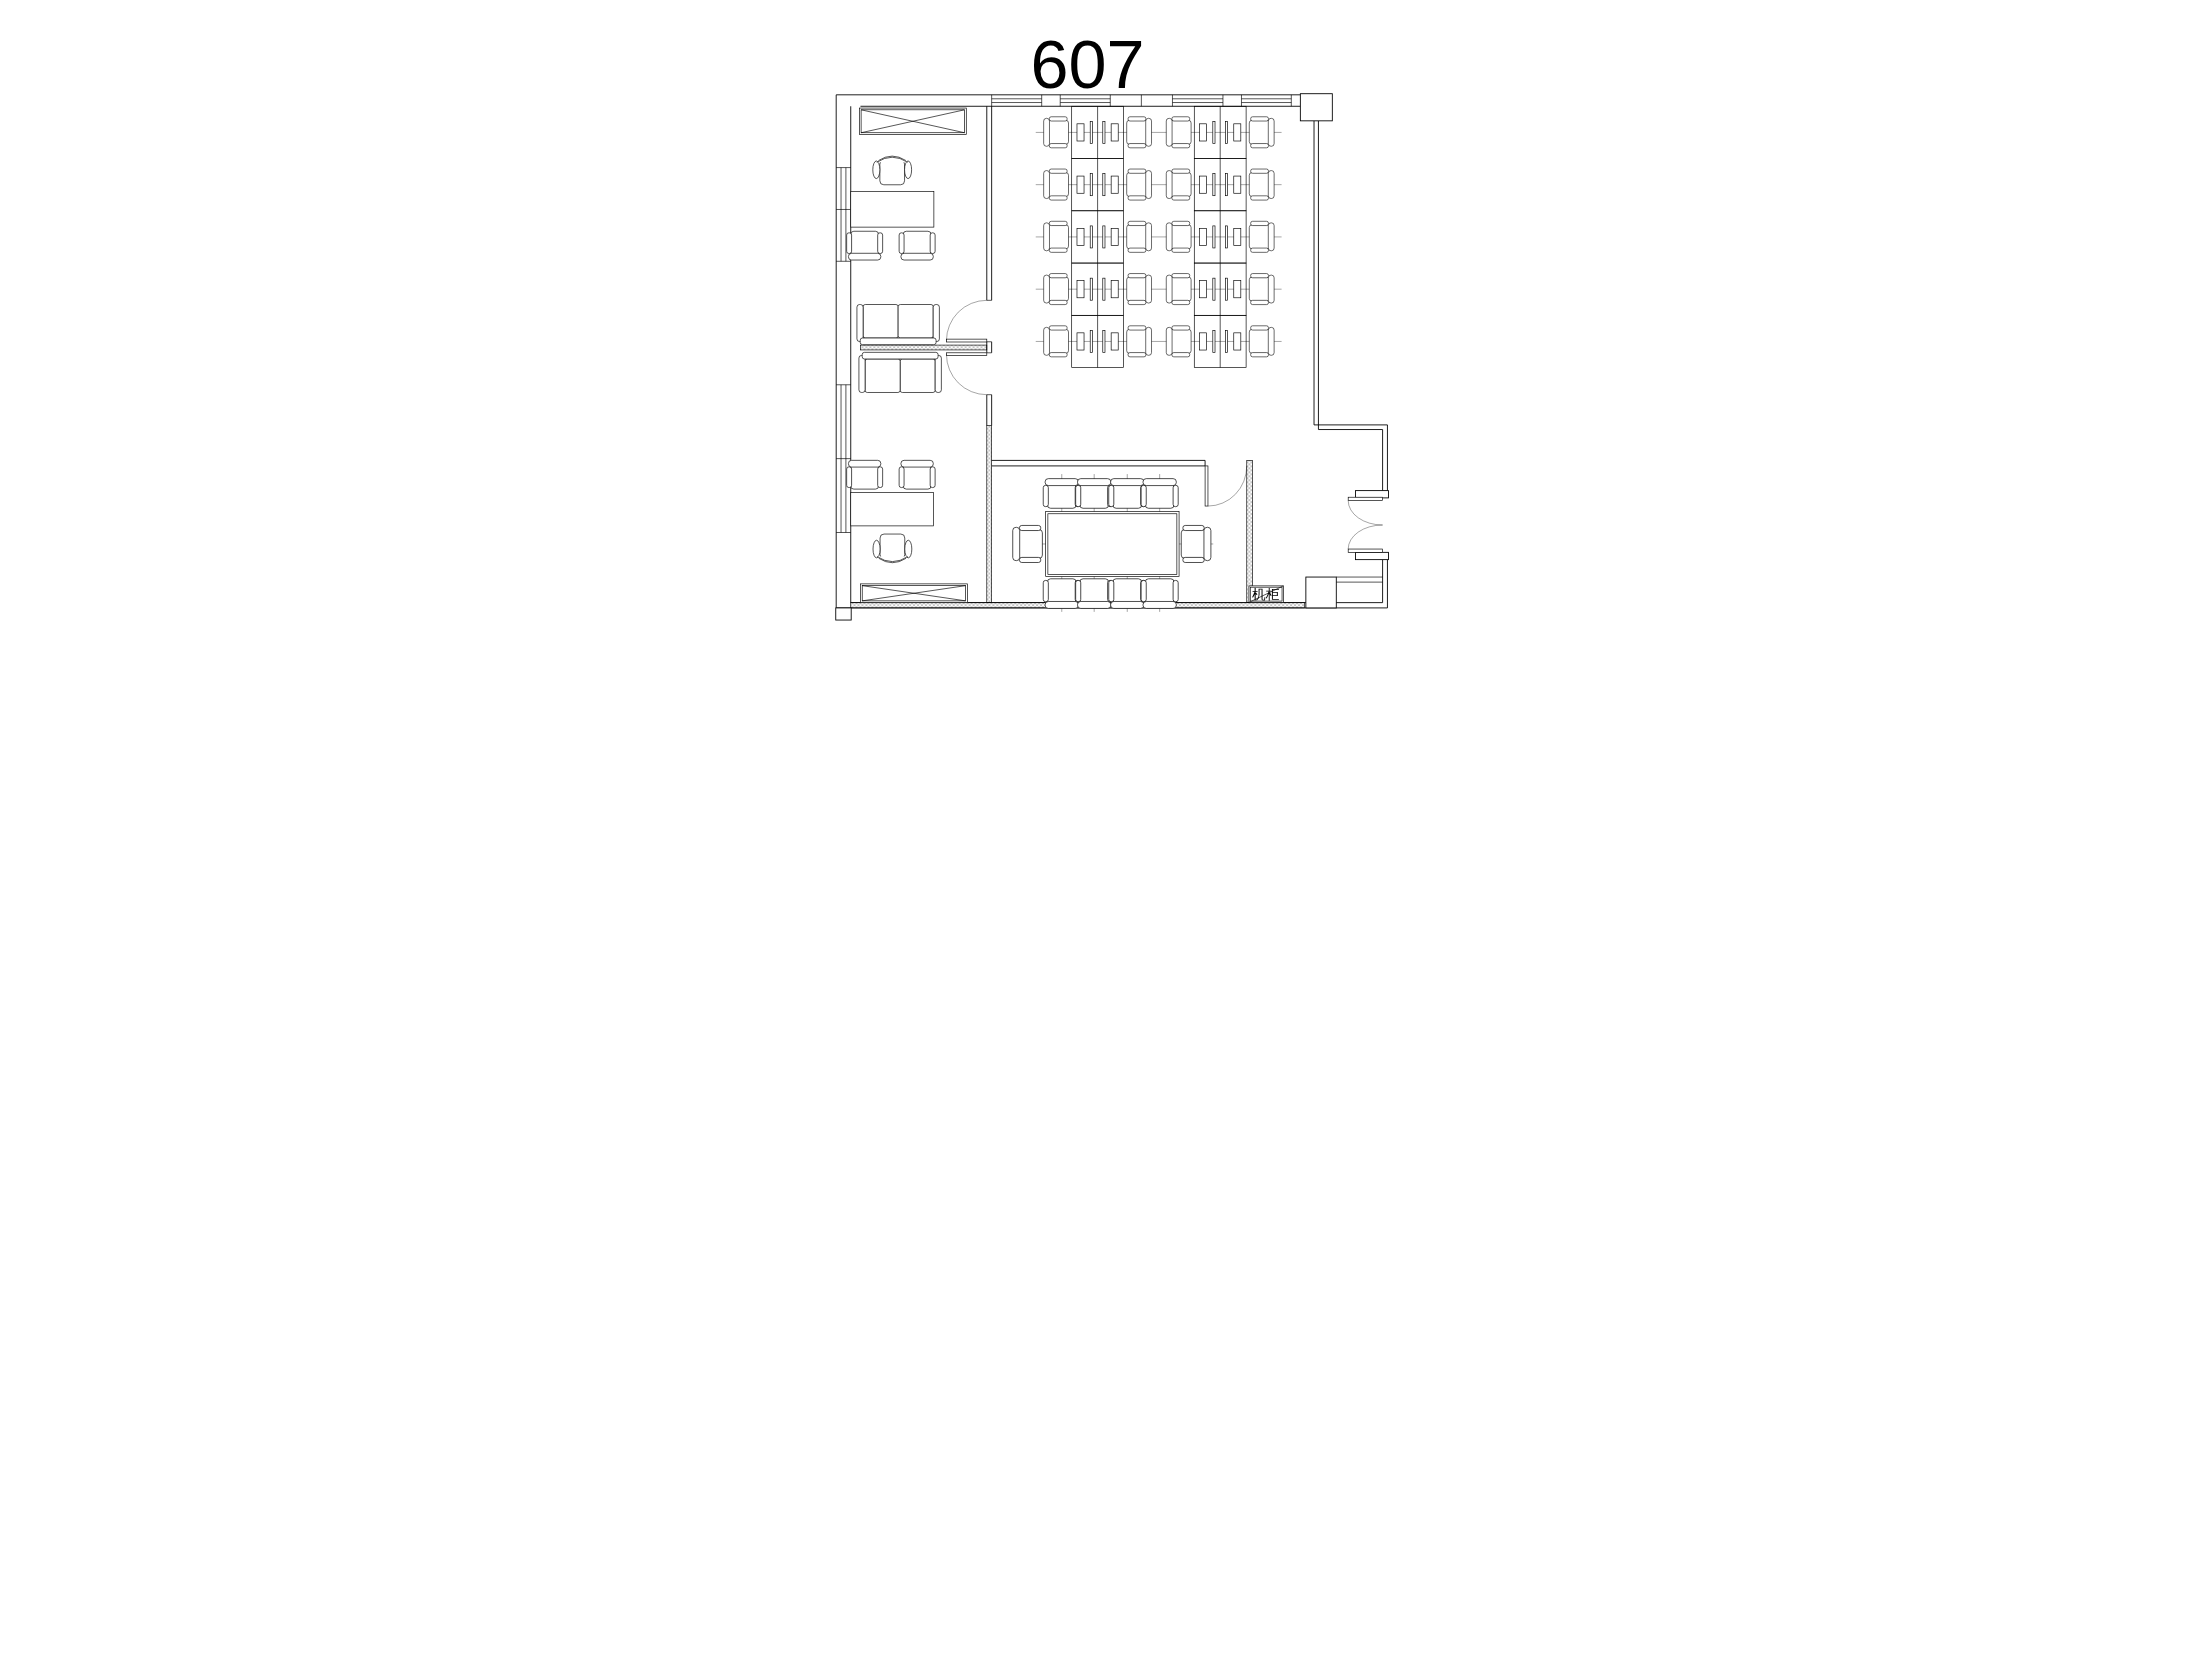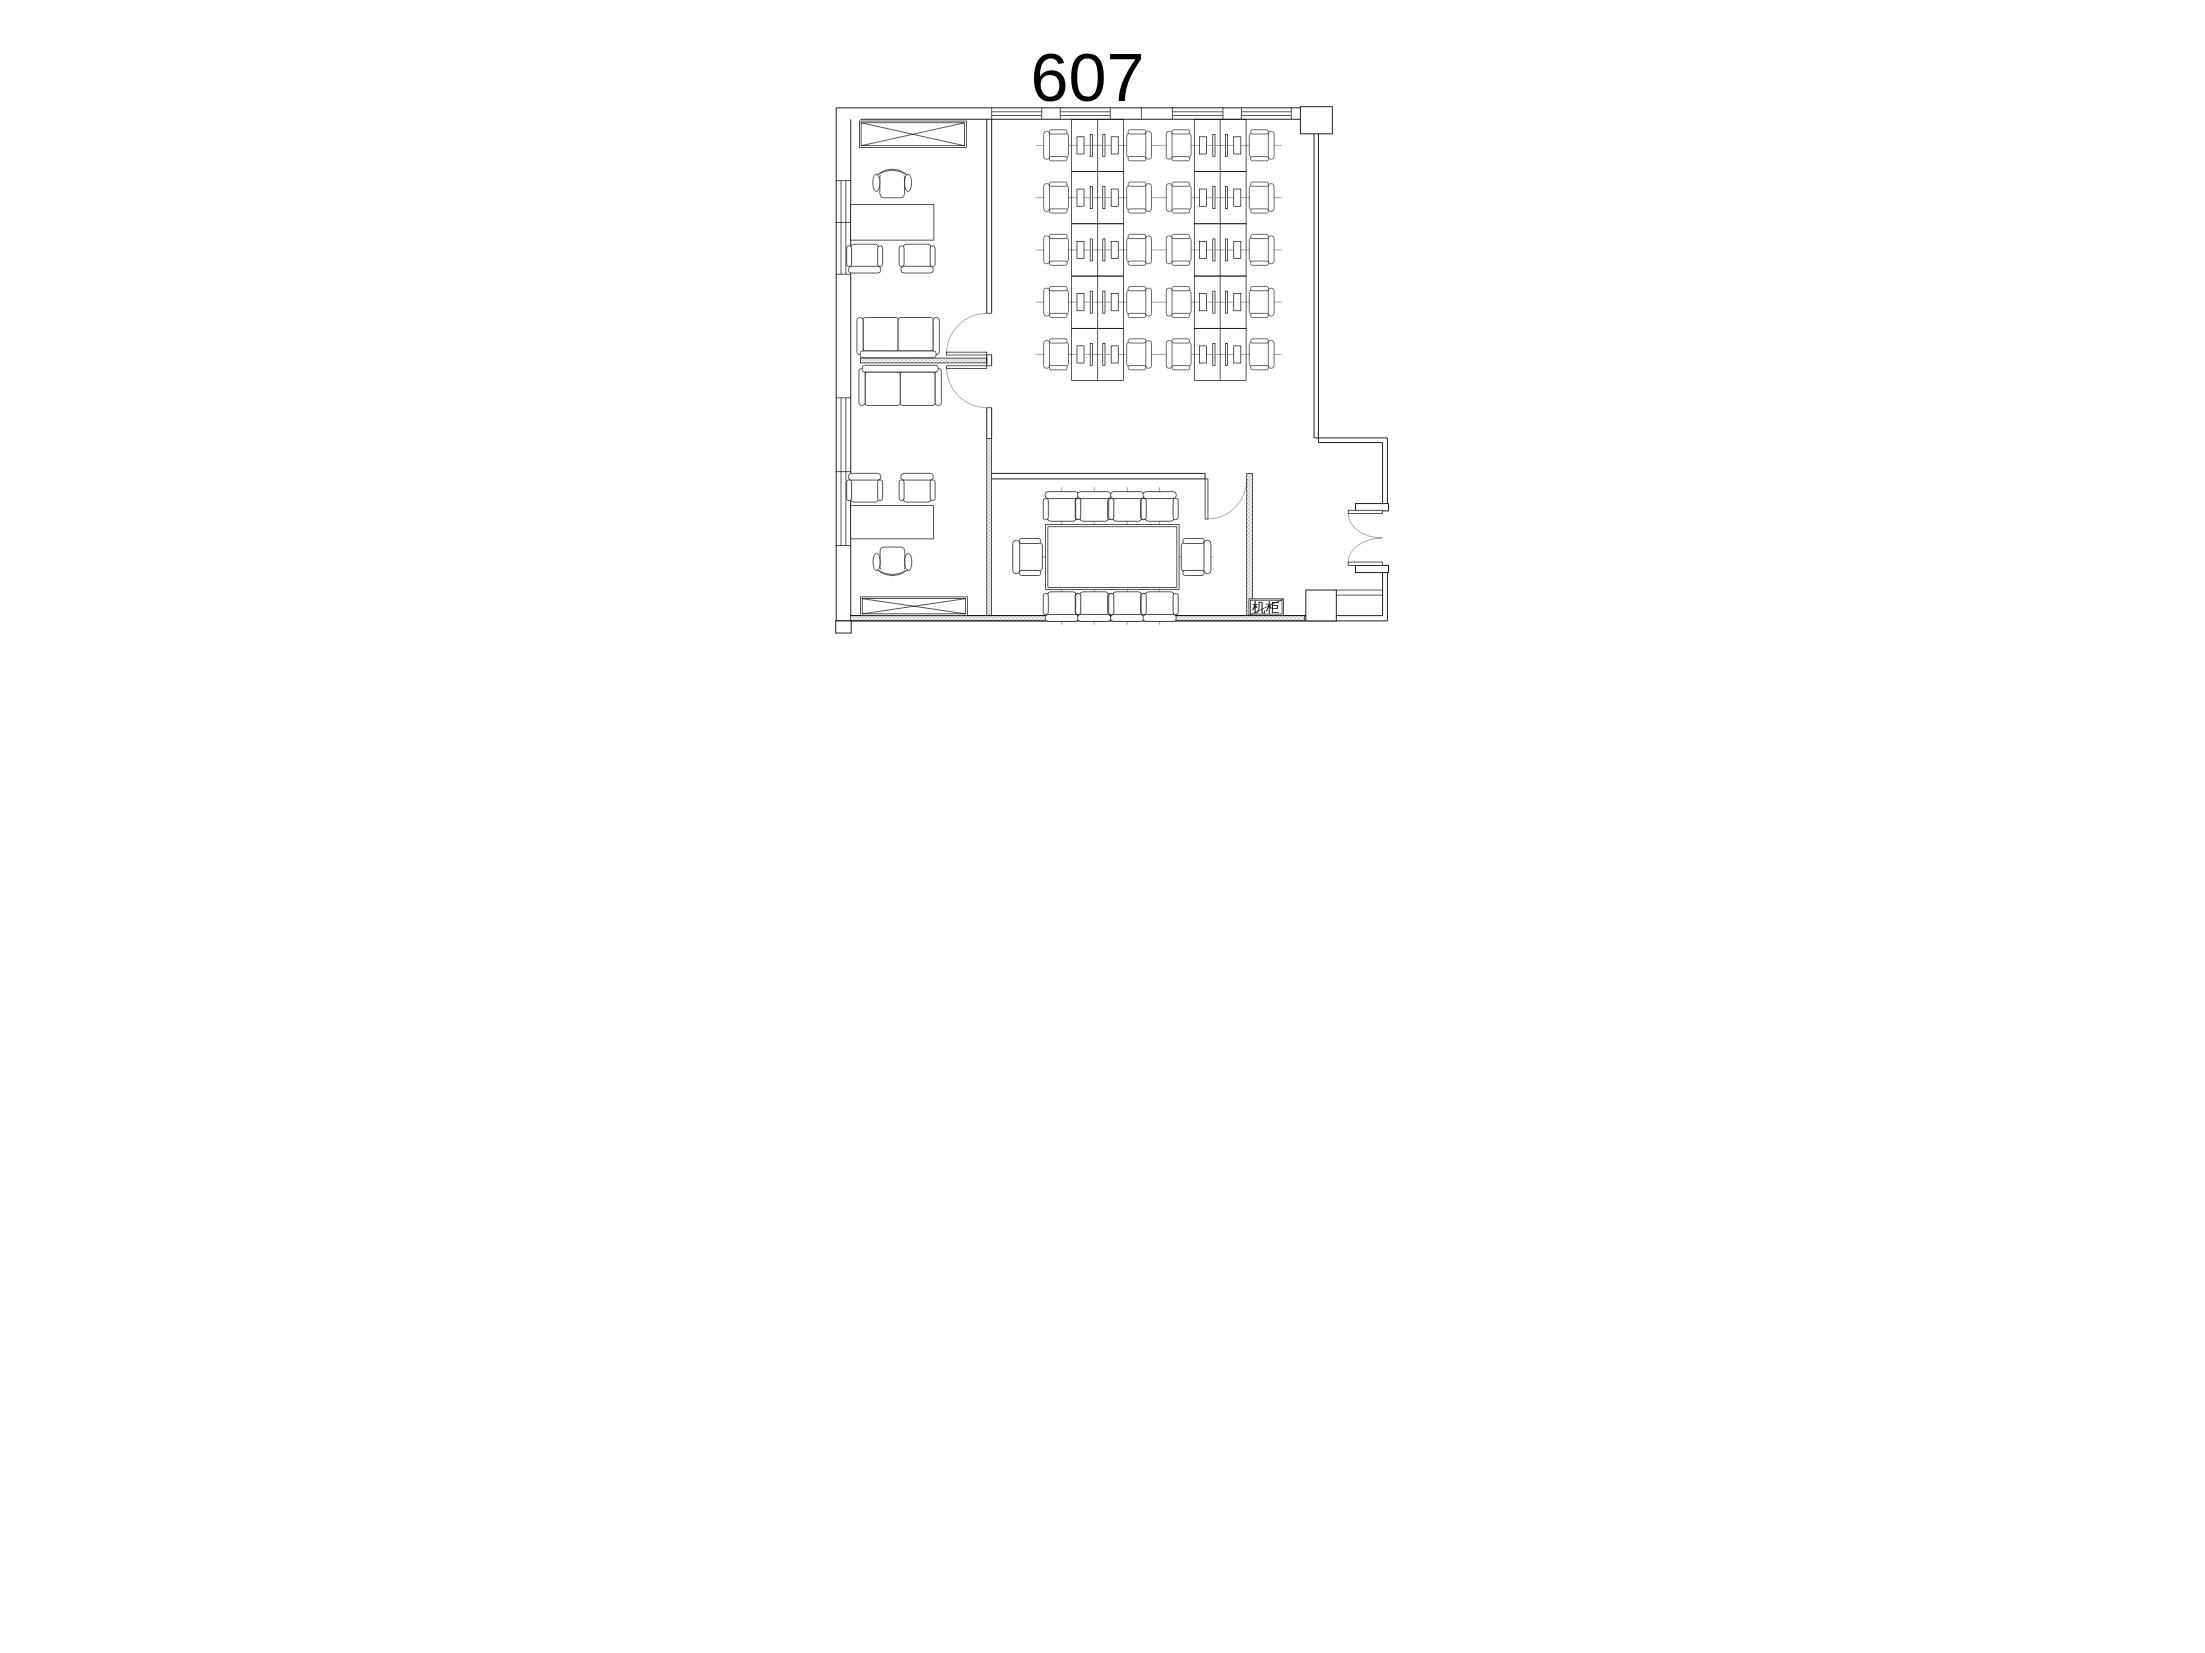--- a/index.html
+++ b/index.html
@@ -1,16 +1,16 @@
 <!DOCTYPE html>
 <html style="font-size:8.8px"><head>
 <meta charset="utf-8">
 <style>
   html,body{margin:0;padding:0;background:#ffffff;}
-  .stage{width:100%;max-width:882px;margin:13px auto;}
+  .stage{width:100%;max-width:882px;margin:0 auto;}
   svg{display:block;width:100%;height:auto;background:#fff;}
   .wall{stroke:#000;stroke-width:4;fill:none;}
   .wallthin{stroke:#000;stroke-width:3;fill:none;}
   .furn{stroke:#000;stroke-width:3;fill:#fff;}
   .cl{stroke:#000;stroke-width:1.6;fill:none;}
   .hatchwall{fill:url(#hatch);stroke:#000;stroke-width:3;}
   .whitebox{fill:#fff;stroke:#000;stroke-width:4;}
   .title-text{font-family:"Liberation Sans", sans-serif;font-size:310px;fill:#000;}
   .rack-text{font-family:"Liberation Sans", sans-serif;font-size:62px;fill:#000;}
 </style>

